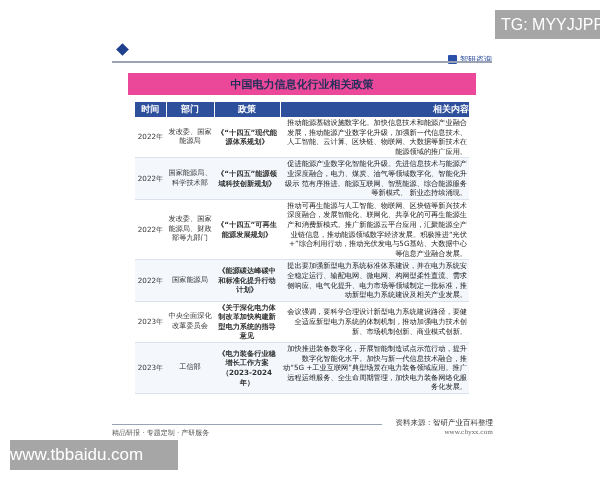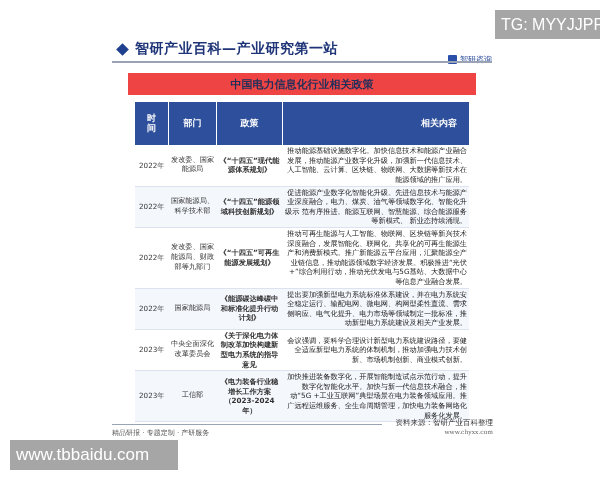--- a/index.html
+++ b/index.html
@@ -23,31 +23,31 @@
   .logo {
     position:absolute; right:0; top:16px; display:flex; align-items:center; font-size:8px; color:#2a4a9a;
   }
   .logo-mark {
     width:9px; height:9px; background:#2a4fa8; margin-right:3px; border-radius:1px;
   }
   .header-rule {
     position:absolute; left:112px; top:61px; width:380px; height:2px; background:#9aa3b3;
   }
   .table-title {
-    position:absolute; left:128px; top:73px; width:348px; height:22px; background:#ef4444;
+    position:absolute; left:128px; top:73px; width:348px; height:22px; background:#ec4899;
     display:flex; align-items:center; justify-content:center;
     font-family:"DejaVu Serif", serif; font-weight:bold; font-size:11px; color:#1f2f5a;
   }
   table.policy {
     position:absolute; left:135px; top:102px; width:334px; border-collapse:collapse;
     font-size:7.2px; line-height:9.6px;
   }
   table.policy th {
     background:#2e4f9b; color:#fff; font-weight:bold; font-size:9px; height:15px;
-    border-right:1px solid #ffffff; font-family:"DejaVu Serif", serif; padding:12px;
+    border-right:1px solid #ffffff; font-family:"DejaVu Serif", serif; padding:0;
   }
   table.policy th:last-child { border-right:none;text-align:right; }
   table.policy td {
     vertical-align:middle; padding:1px 2px; border-bottom:1px solid #dde3ee;
   }
   table.policy tr:nth-child(even) td { background:#f4f7fc; }
   td.c-time { width:27px; text-align:center; color:#333; }
   td.c-dept { width:44px; text-align:center; color:#333;font-family:Liberation Mono, monospace; }
   td.c-policy { width:62px; text-align:center; color:#333;font-weight:bold; }
   td.c-content { text-align:right; color:#222; }
@@ -65,32 +65,31 @@
     font-family:"DejaVu Serif", serif;
   }
   .wm-tg {
     position:absolute; left:451px; top:10px; width:133px; height:29px; background:#a6a6a6;
     color:#fff; font-size:16px; display:flex; align-items:center; padding-left:6px; box-sizing:border-box;
     font-family:"Liberation Sans", sans-serif;
     margin-left:44px;
   }
   .wm-site {
     position:absolute; left:10px; top:440px; width:168px; height:30px; background:#a6a6a6;
-    color:#fff; font-size:17px; display:flex; align-items:center; padding-left:6px; box-sizing:border-box;
+    color:#fff; font-size:17px; display:flex; align-items:center; box-sizing:border-box;
     font-family:"Liberation Sans", sans-serif;
   }
 </style>
 </head>
 <body>
 
 <div class="card"></div>
 
 <div class="header">
   <span class="diamond"></span>
-  <span class="header-title">智研产业百科—产业研究第一站</span>
   <span class="logo">
     <span class="logo-mark"></span>
     <span>智研咨询</span>
   </span>
 </div>
 <div class="header-rule"></div>
 
 <div class="table-title">中国电力信息化行业相关政策</div>
 
 <table class="policy">

